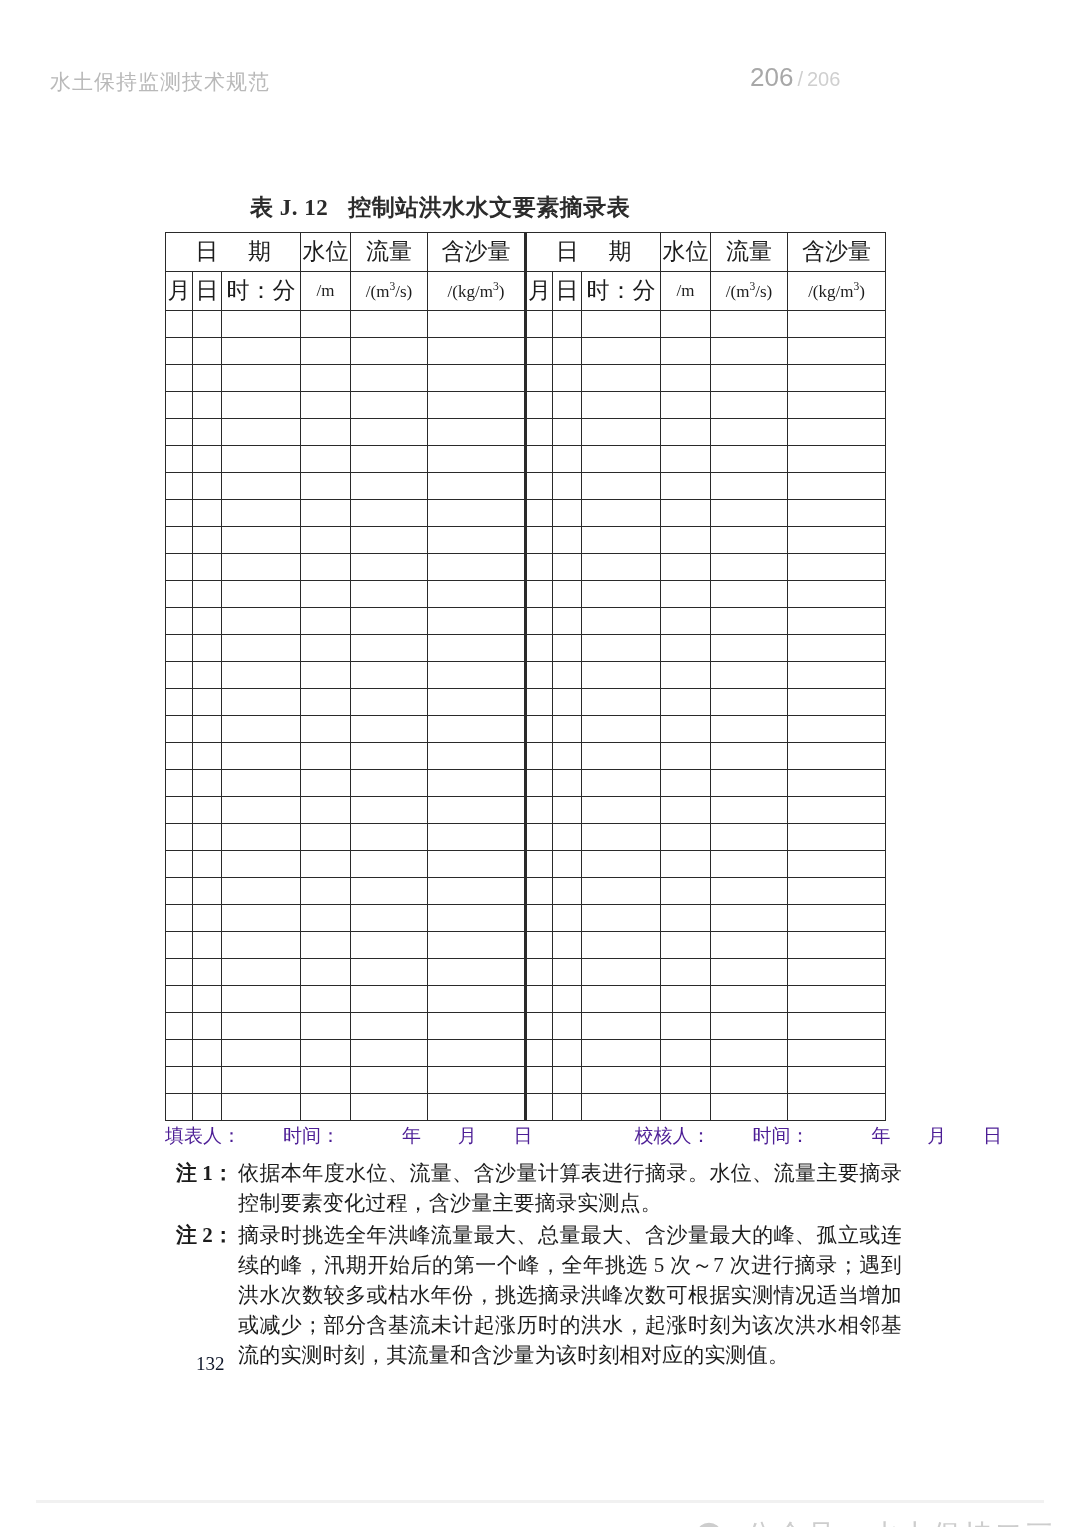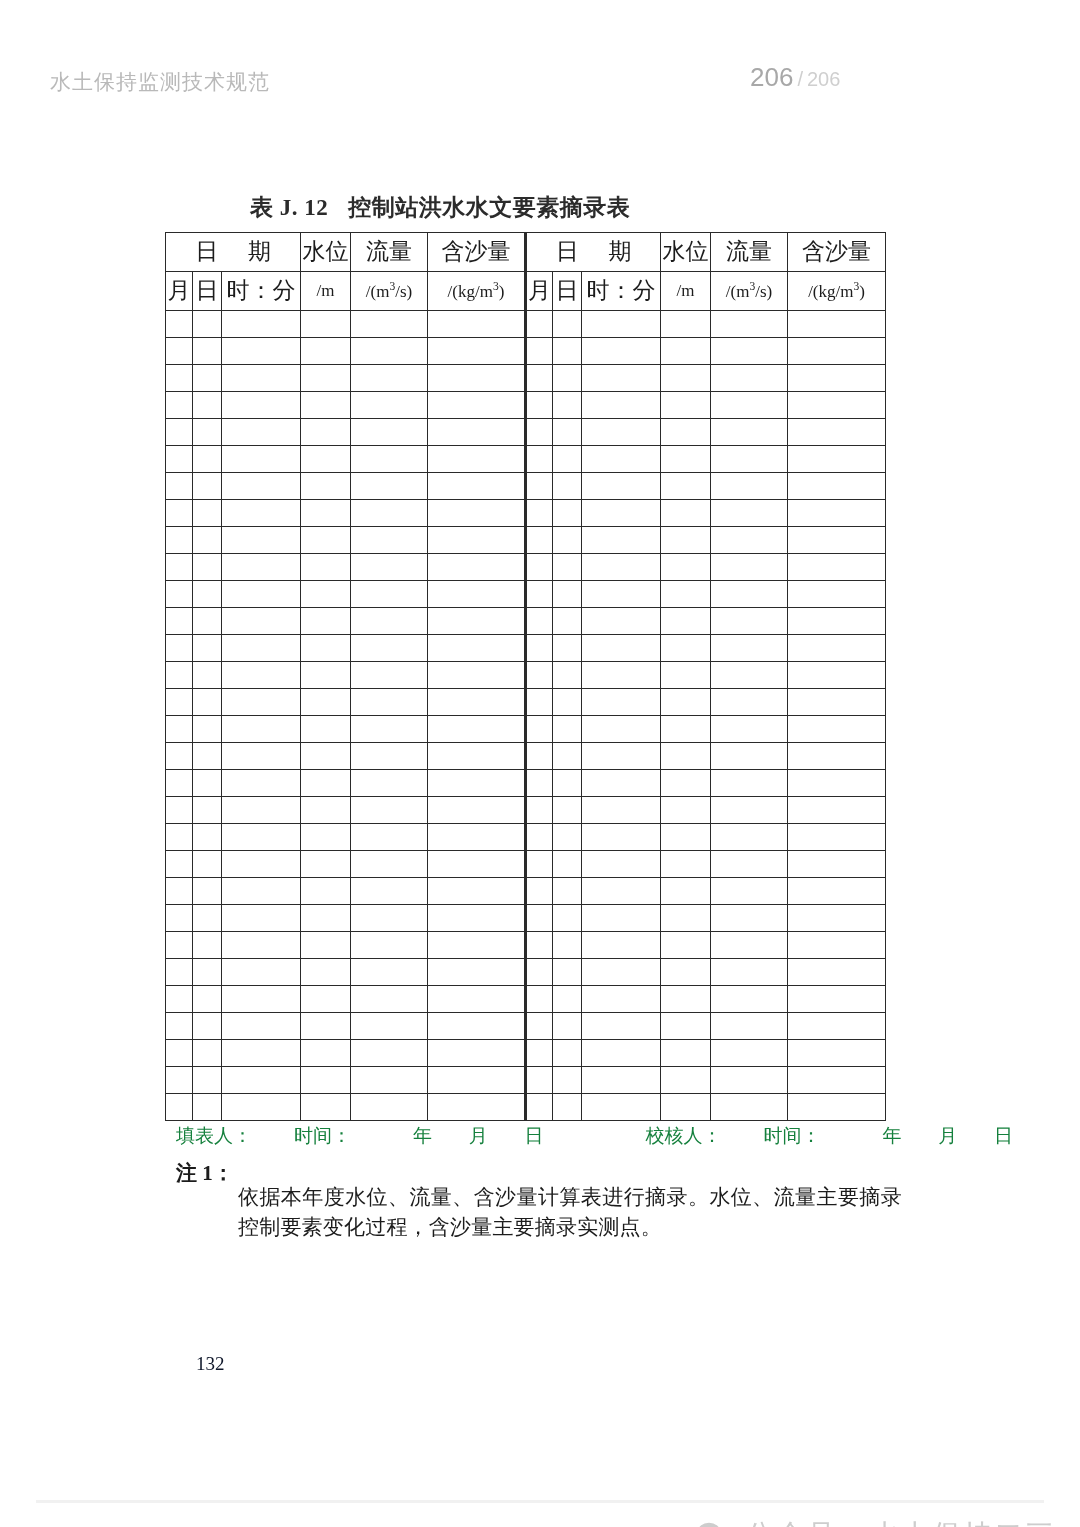--- a/index.html
+++ b/index.html
@@ -124,25 +124,25 @@
   col.c-time  { width: 79px; }
   col.c-level { width: 50px; }
   col.c-flow  { width: 77px; }
   col.c-sed   { width: 98px; }
 
   .sup { font-size: 0.68em; vertical-align: super; }
 
   
   .signature-line {
     position: absolute;
-    left: 176px;
+    left: 165px;
     top: 983px;
     width: 760px;
     font-size: 19px;
-    color: #15803d;
+    color: #4c1d95;
     white-space: nowrap;
   }
   .signature-line .sig-slot { display: inline-block; }
   .sig-gap-sm { display: inline-block; width: 42px; }
   .sig-gap-md { display: inline-block; width: 62px; }
   .sig-gap-lg { display: inline-block; width: 86px; }
   .ymd { letter-spacing: 16px; }
 
   
   .notes {
@@ -163,21 +163,20 @@
     flex: 0 0 auto;
     font-weight: bold;
     width: 62px;
     white-space: nowrap;
   }
   .note-body {
     flex: 1 1 auto;
     text-align: justify;
     text-justify: inter-ideograph;
     letter-spacing: 0.2px;
-    margin-top: 24px;
   }
 
   
   .folio {
     position: absolute;
     left: 196px;
     top: 1213px;
     font-size: 19px;
     color: #0f172a;
     font-family: Liberation Serif, serif;
@@ -704,20 +703,24 @@
 
   <div class="signature-line">
     <span class="sig-slot">填表人：</span><span class="sig-gap-sm"></span><span class="sig-slot">时间：</span><span class="sig-gap-md"></span><span class="sig-slot ymd">年 月 日</span><span class="sig-gap-lg"></span><span class="sig-slot">校核人：</span><span class="sig-gap-sm"></span><span class="sig-slot">时间：</span><span class="sig-gap-md"></span><span class="sig-slot ymd">年 月 日</span>
   </div>
 
   <div class="notes">
     <div class="note">
       <div class="note-label">注 1：</div>
       <div class="note-body">依据本年度水位、流量、含沙量计算表进行摘录。水位、流量主要摘录控制要素变化过程，含沙量主要摘录实测点。</div>
     </div>
+    <div class="note">
+      <div class="note-label">注 2：</div>
+      <div class="note-body">摘录时挑选全年洪峰流量最大、总量最大、含沙量最大的峰、孤立或连续的峰，汛期开始后的第一个峰，全年挑选 5 次～7 次进行摘录；遇到洪水次数较多或枯水年份，挑选摘录洪峰次数可根据实测情况适当增加或减少；部分含基流未计起涨历时的洪水，起涨时刻为该次洪水相邻基流的实测时刻，其流量和含沙量为该时刻相对应的实测值。</div>
+    </div>
   </div>
 
   <div class="folio">132</div>
 </div>
 
 <div class="bottom-bar">
   <div class="bottom-rule"></div>
   <div class="watermark">
     <span class="wm-icon">
       <svg width="34" height="30" viewBox="0 0 34 30" xmlns="http://www.w3.org/2000/svg">

